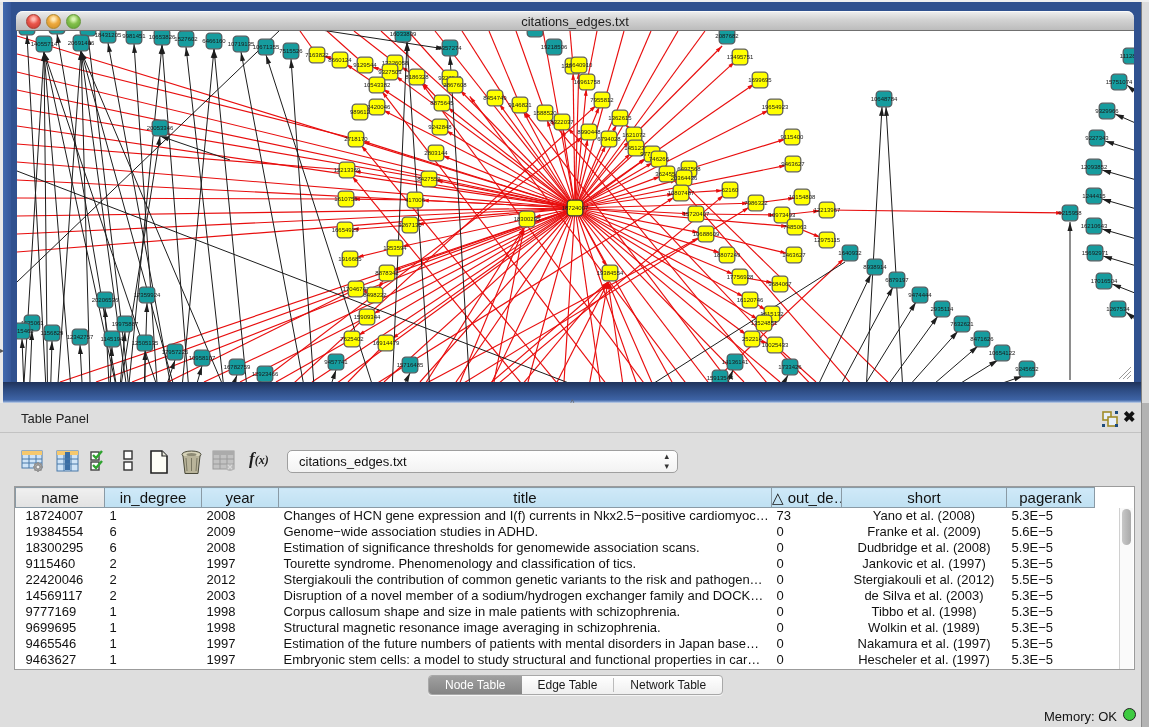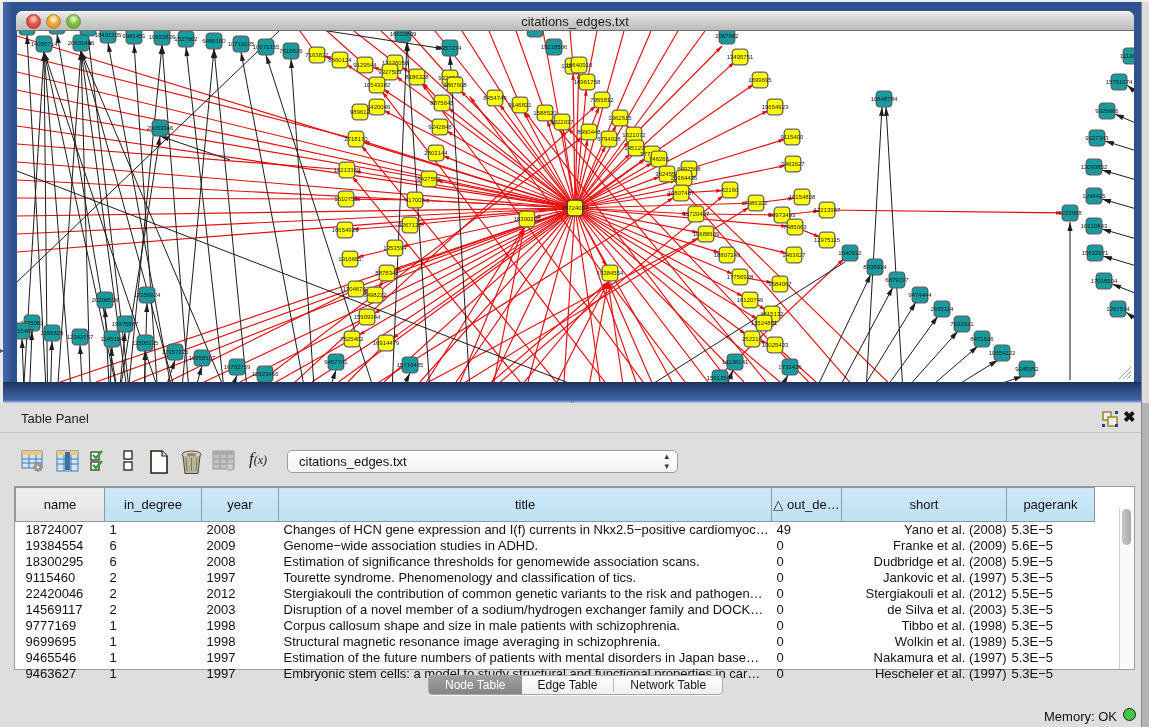--- a/index.html
+++ b/index.html
@@ -24,25 +24,25 @@
 #floaticon{position:absolute;left:1102px;top:8px;width:16px;height:16px}
 #closex{position:absolute;left:1123px;top:5px;font-size:15px;font-weight:bold;color:#111}
 #splitarrow{position:absolute;left:570px;top:-6px;font-size:8px;color:#666}
 #toolbar{position:absolute;left:0;top:30px;width:1149px;height:52px}
 .ticon{position:absolute;top:17px}
 #combo{position:absolute;left:287px;top:17px;width:391px;height:23px;background:linear-gradient(#ffffff,#f2f2f2);border:1px solid #9f9f9f;border-radius:5px;font-size:13px;color:#111;line-height:21px;padding-left:11px}
 #comboarr{position:absolute;right:8px;top:0px;font-size:9px;color:#333;line-height:10px;text-align:center}
 #tablebox{position:absolute;left:14px;top:83px;width:1121px;height:184px;background:#fff;border:1px solid #9b9b9b}
 table{border-collapse:collapse;table-layout:fixed;width:1079px;font-size:13px}
 col.w0{width:89px}col.w1{width:97px}col.w2{width:77px}col.w3{width:493px}col.w4{width:70px}col.w5{width:165px}col.w6{width:88px}
-th{height:34px;background:linear-gradient(#cfe9f8,#bfe0f2);border:1px solid #8a9aa5;font-weight:normal;font-size:13px;color:#111;overflow:hidden;white-space:nowrap}
+th{height:20px;background:linear-gradient(#cfe9f8,#bfe0f2);border:1px solid #8a9aa5;font-weight:normal;font-size:15px;color:#111;overflow:hidden;white-space:nowrap}
 th.g{background:linear-gradient(#f0f0f0,#e2e2e2)}
 td{height:16px;padding:0 0 0 5px;color:#111;overflow:hidden;white-space:nowrap;font-size:13px}
 td.c0{padding-left:10px}
-td.c5{text-align:right;padding:0}
+td.c5{text-align:center;padding:0}
 #vscroll{position:absolute;left:1104px;top:21px;width:14px;height:161px;background:#fafafa;border-left:1px solid #d0d0d0}
 #vthumb{position:absolute;left:2px;top:1px;width:9px;height:36px;background:linear-gradient(90deg,#c8c8c8,#a9a9a9);border-radius:5px}
 #tabs{position:absolute;left:428px;top:272px;height:20px;border:1px solid #a8a8a8;border-radius:4px;background:linear-gradient(#ffffff,#efefef);display:flex;overflow:hidden;box-shadow:0 1px 0 rgba(255,255,255,.7)}
 .tab{font-size:12px;color:#1a1a1a;padding:0 16px;line-height:19px}
 .tab.sel{background:linear-gradient(#a0a0a0,#848484);color:#fff}
 .tabdiv{width:1px;background:#bbb;margin:2px 0}
 #statusbar{position:absolute;left:0;top:300px;width:1149px;height:24px}
 #mem{position:absolute;right:32px;top:6px;font-size:13px;color:#111}
 #memdot{position:absolute;right:13px;top:5px;width:13px;height:13px;border-radius:50%;background:#3ecb41;border:1.5px solid #222}
 </style></head>
@@ -788,21 +788,21 @@
           <path d="M6 8l1 13M11.5 8v13M17 8l-1 13" stroke="#7a7762" fill="none"></path>
           <ellipse cx="11.5" cy="4.5" rx="5" ry="1.6" fill="#8d8a74"></ellipse>
         </svg>
     <svg class="ticon" style="left:212px" width="23" height="22" viewBox="0 0 23 22">
           <rect x="1" y="1" width="21" height="18" fill="#c2c2c2" stroke="#9a9a9a"></rect>
           <rect x="1" y="1" width="21" height="4" fill="#ababab"></rect>
           <path d="M1 9h21M1 14h21M8 5v14M15 5v14" stroke="#9a9a9a" fill="none"></path>
           <circle cx="18" cy="17" r="4" fill="#b5b5b5"></circle>
           <path d="M16 15l4 4M20 15l-4 4" stroke="#d8d8d8" stroke-width="1.4"></path>
         </svg>
-    <span class="ticon" style="left:249px;top:16px;font-size:17px;font-style:italic;font-weight:normal;color:#1a1a1a;font-family:'Liberation Serif',serif">f<span style="font-size:12px">(x)</span></span>
+    <span class="ticon" style="left:249px;top:16px;font-size:17px;font-style:italic;font-weight:bold;color:#1a1a1a;font-family:'Liberation Serif',serif">f<span style="font-size:12px">(x)</span></span>
     <div id="combo">citations_edges.txt<span id="comboarr">▴<br>▾</span></div>
   </div>
   <div id="tablebox">
     <table>
       <colgroup>
             <col class="w0">
             <col class="w1">
             <col class="w2">
             <col class="w3">
             <col class="w4">
@@ -817,21 +817,21 @@
               <th>title</th>
               <th>△ out_de…</th>
               <th>short</th>
               <th>pagerank</th>
             </tr>
       <tr>
               <td class="c0">18724007</td>
               <td class="c1">1</td>
               <td class="c2">2008</td>
               <td class="c3">Changes of HCN gene expression and I(f) currents in Nkx2.5−positive cardiomyoc…</td>
-              <td class="c4">49</td>
+              <td class="c4">73</td>
               <td class="c5">Yano et al. (2008)</td>
               <td class="c6">5.3E−5</td>
             </tr>
             <tr>
               <td class="c0">19384554</td>
               <td class="c1">6</td>
               <td class="c2">2009</td>
               <td class="c3">Genome−wide association studies in ADHD.</td>
               <td class="c4">0</td>
               <td class="c5">Franke et al. (2009)</td>

